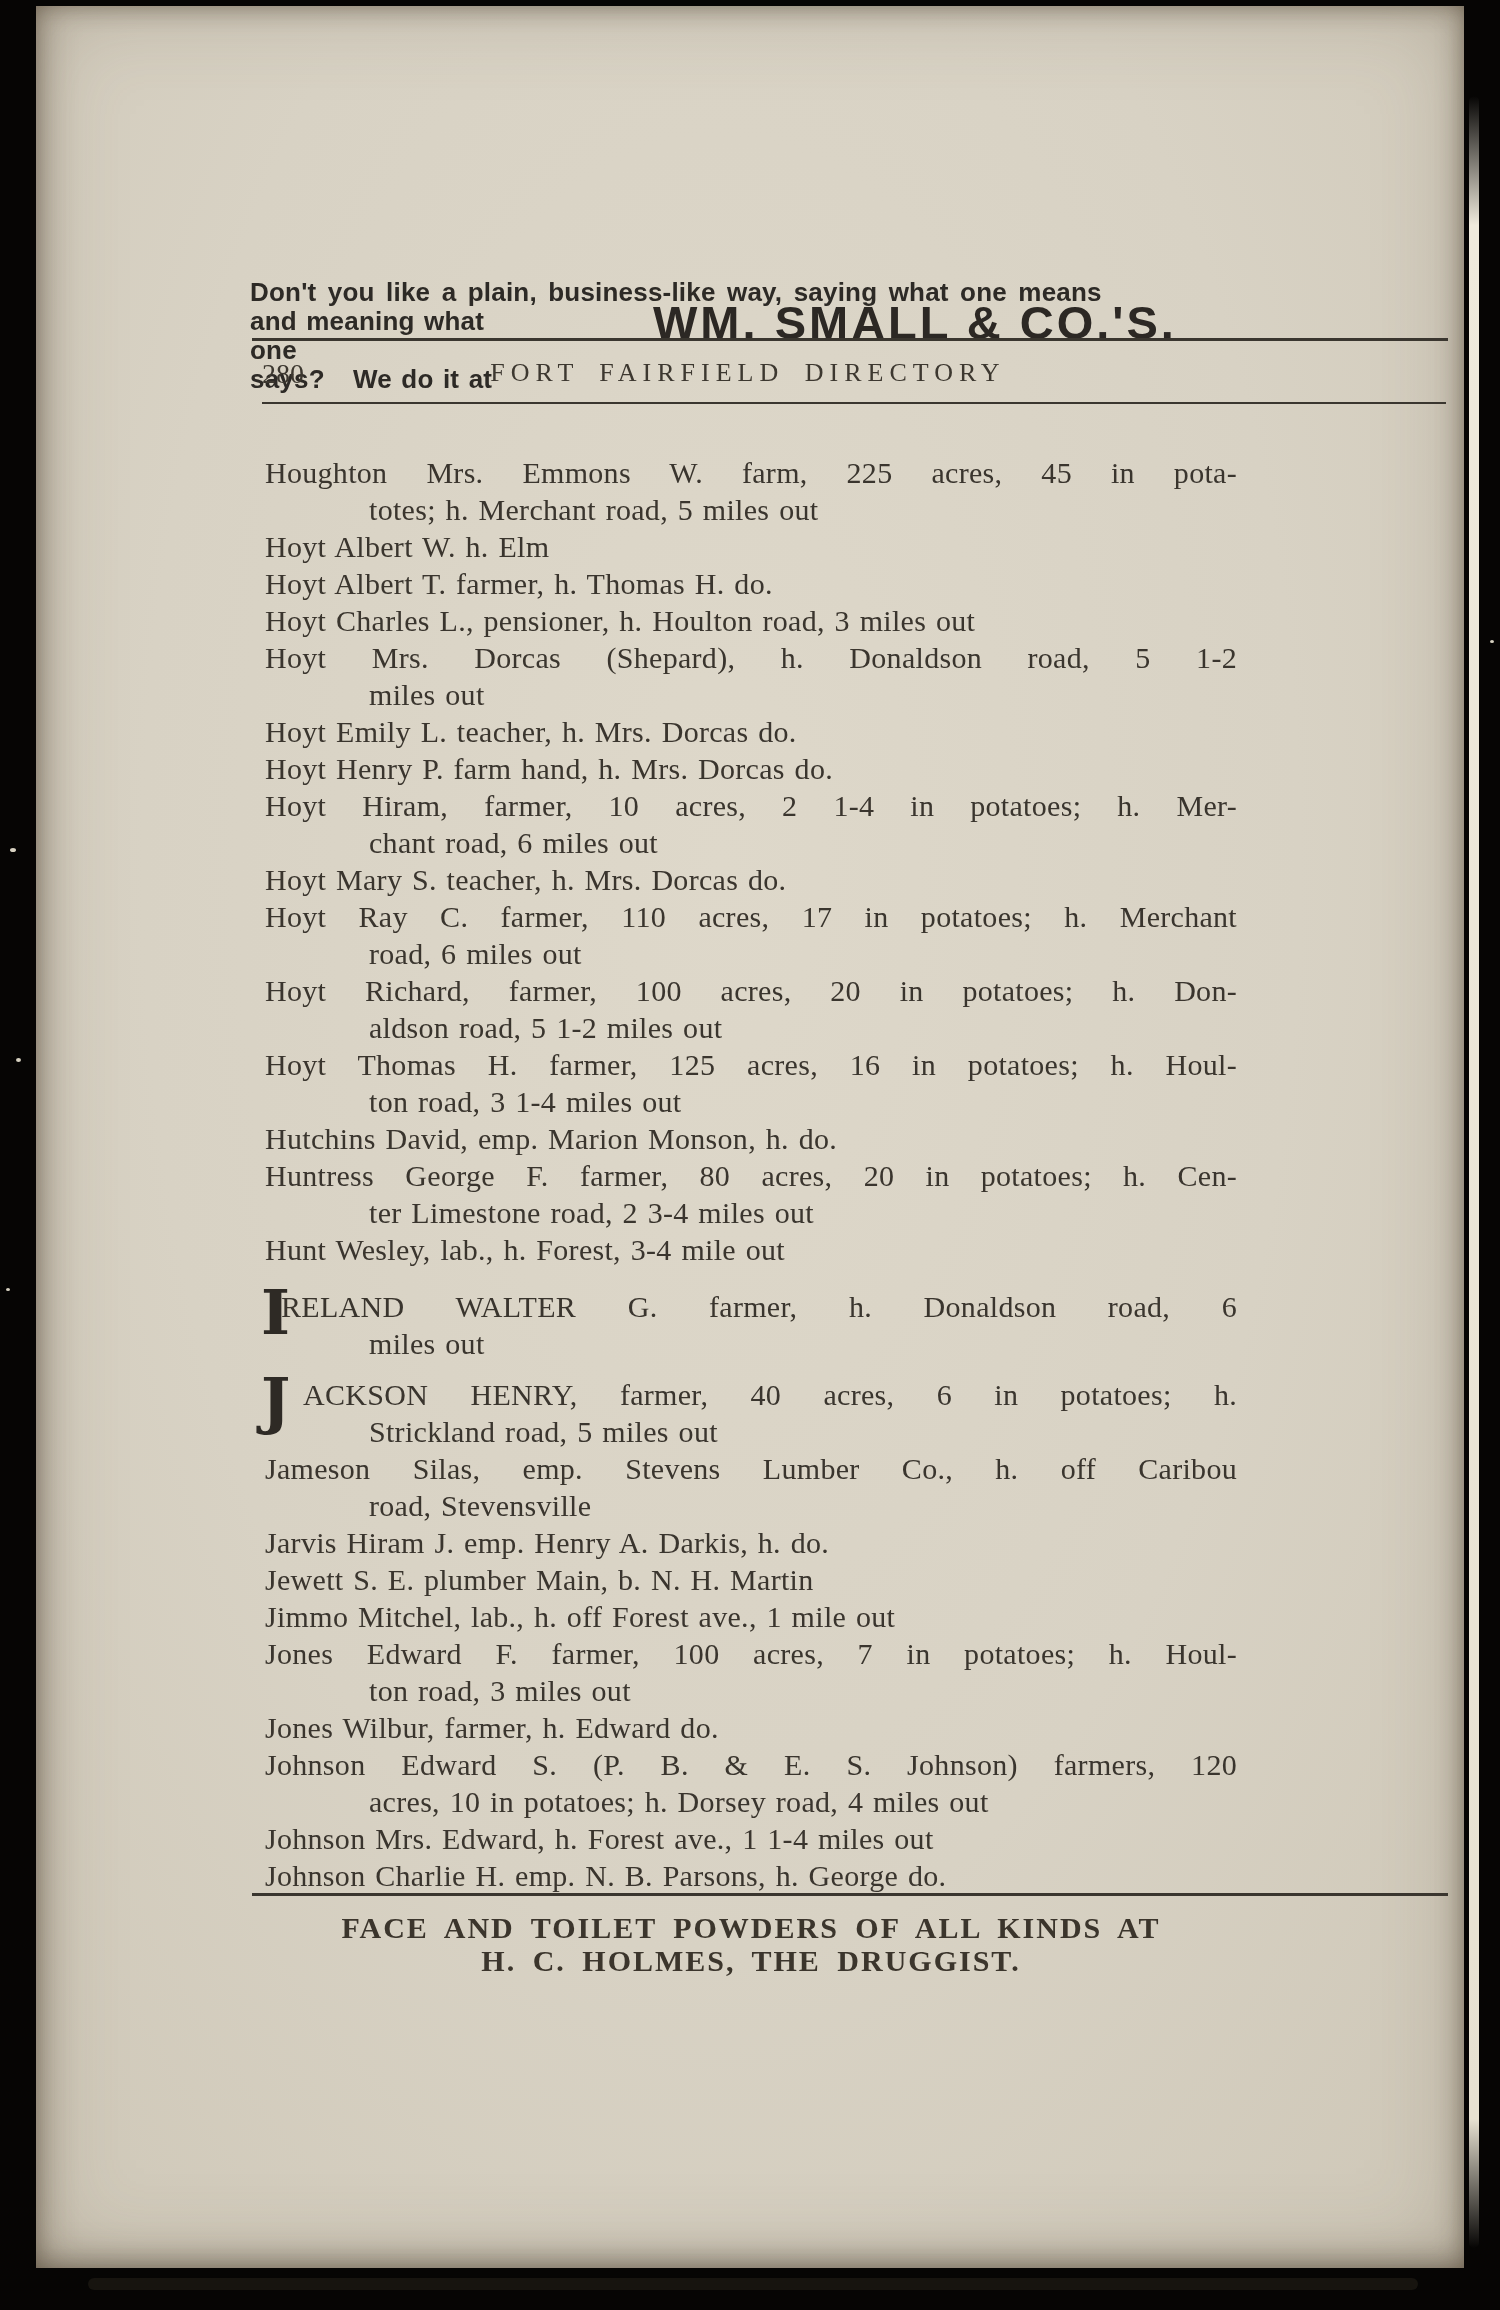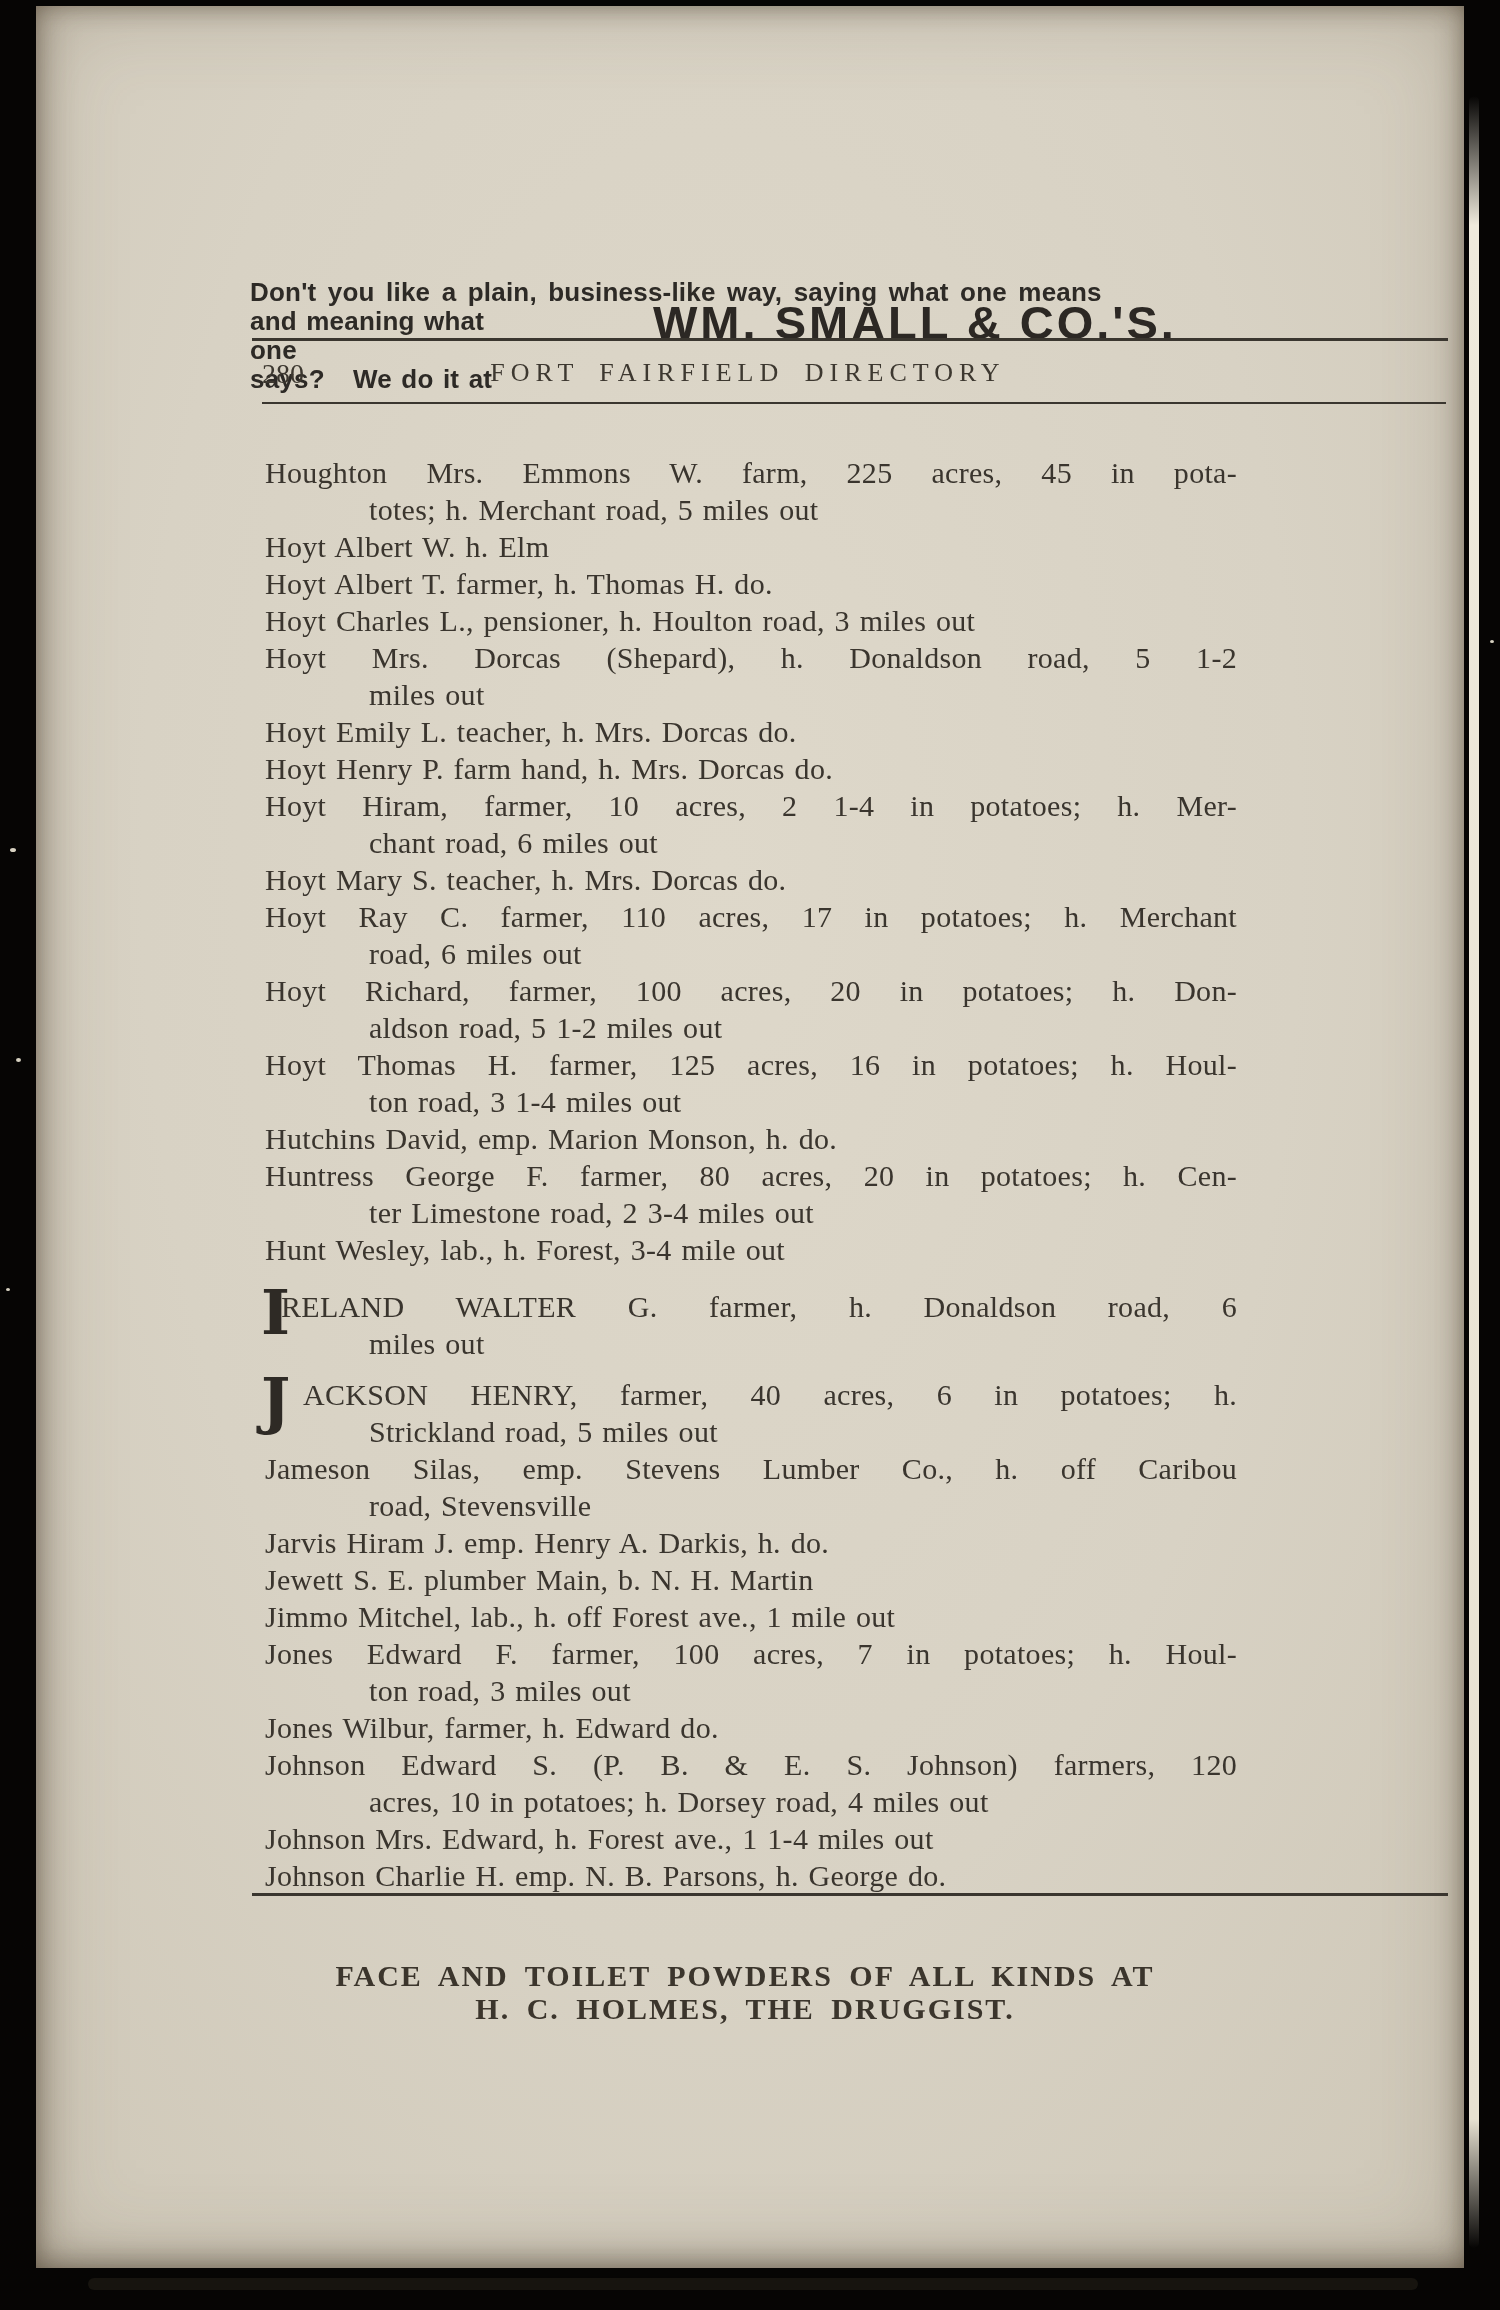--- a/index.html
+++ b/index.html
@@ -43,23 +43,23 @@
   .dir-line.indent { padding-left:104px; }
   .dir-line.gap { margin-top:14px; }
   .just { text-align:justify; text-align-last:justify; }
   .just .line-text { text-align:justify; text-align-last:justify; }
   .has-drop { position:relative; }
   .dropcap { position:absolute; left:-4px; top:-6px; font-weight:700; font-size:62px;
     line-height:1; color:#2e2a25; font-family:"DejaVu Serif", serif; }
   .drop-I .line-text { display:block; padding-left:16px;margin-top:20px; }
   .drop-J .line-text { display:block; padding-left:38px; }
   
-  .footer-ad { position:absolute; left:223px; top:1905px; width:972px; text-align:center;
+  .footer-ad { position:absolute; left:229px; top:1905px; width:972px; text-align:center;
     font-weight:bold; font-size:30px; line-height:33px; color:#3b352c;
-    letter-spacing:2px; word-spacing:7px;margin-top:48px; }
+    letter-spacing:2px; word-spacing:7px; }
   
   .edge-light { position:absolute; left:1469px; top:96px; width:10px; height:2152px;
     background:linear-gradient(to bottom, rgba(240,236,226,0), #efeadc 6%, #e7e1d1 94%, rgba(240,236,226,0));
     border-radius:5px; }
   .bottom-edge { position:absolute; left:88px; top:2278px; width:1330px; height:12px;
     background:#17140f; border-radius:6px; }
   .speck { position:absolute; background:#d8d2c2; border-radius:50%; }
 </style>
 </head>
 <body>

